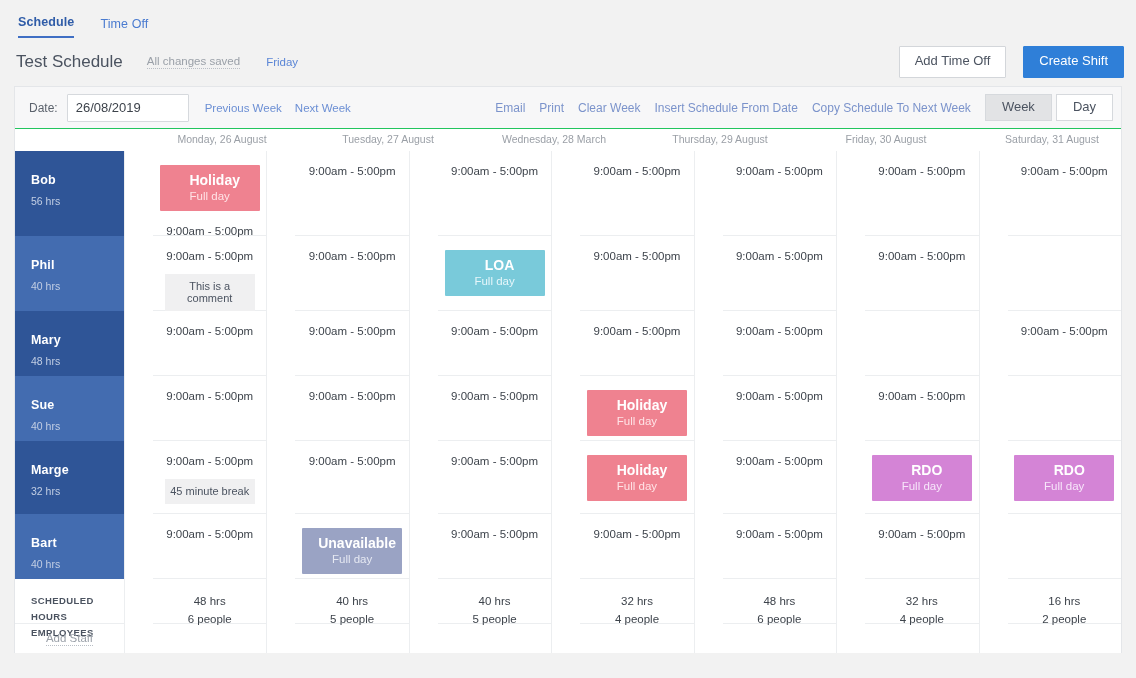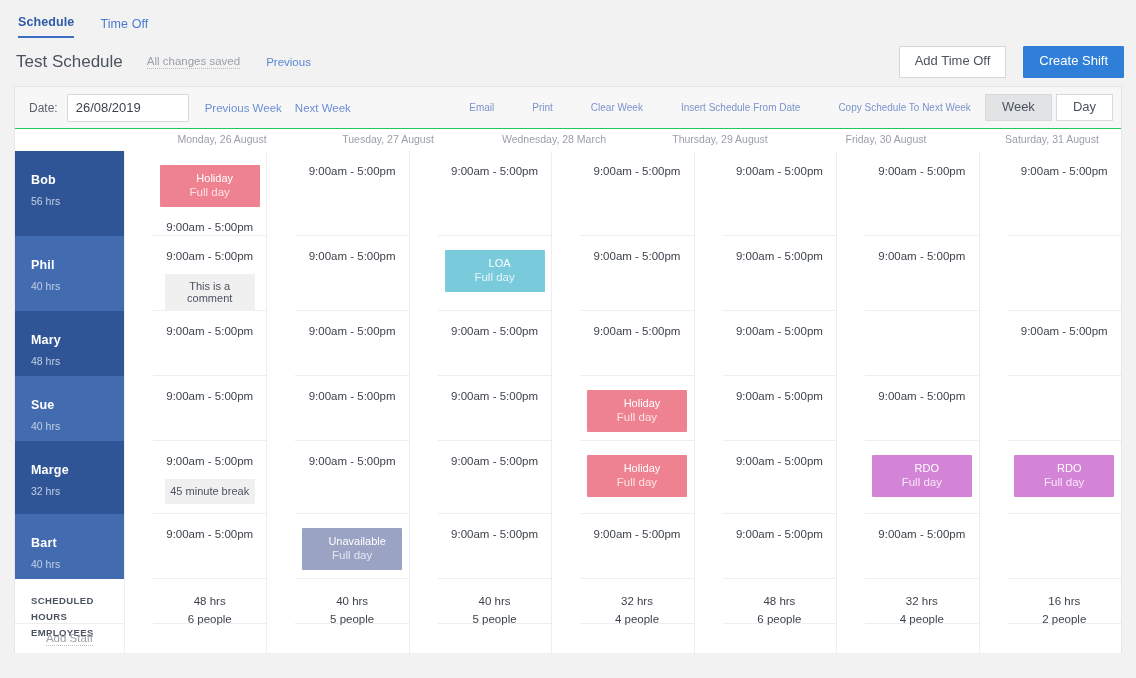--- a/index.html
+++ b/index.html
@@ -117,26 +117,25 @@
   }
   .wknav {
     font-size: 11.5px;
     color: #6c8fd4;
     margin-left: 16px;
     cursor: pointer;
   }
   .wknav + .wknav { margin-left: 13px; }
   .tool-links { display: flex; align-items: center; margin-left: auto; }
   .tool-link {
-    font-size: 10px;
+    font-size: 12px;
     color: #7b93cb;
     margin-right: 14px;
     cursor: pointer;
     white-space: nowrap;
-    margin-left: 24px;
   }
   .seg {
     font-size: 13px;
     border: 1px solid #d6d9dd;
     background: #fff;
     color: #4b5360;
     padding: 5px 16px 6px;
     cursor: pointer;
     line-height: 1.15;
   }
@@ -193,21 +192,21 @@
   
   .block {
     margin: 0 auto;
     width: 100px;
     padding: 7px 0 9px;
     text-align: center;
     color: #ffffff;
     cursor: pointer;
     border-radius: 1px;
   }
-  .block .b1 { font-size: 11px; font-weight: normal; padding-left: 10px; }
+  .block .b1 { font-size: 14px; font-weight: bold; padding-left: 10px; }
   .block .b2 { font-size: 11.5px; color: #ffe3e6; margin-top: 2px; }
   .block.loa .b2 { color: #e6f6fa; }
   .block.rdo .b2 { color: #f7e6fa; }
   .block.unav .b2 { color: #e5e8f2; }
   .block + .shift { margin-top: 14px; }
 
   
   .comment {
     margin: 12px auto 0;
     width: 90px;
@@ -263,21 +262,21 @@
 <body>
 
 <div class="tabbar" id="tabbar">
     <div class="tab active">Schedule</div>
     <div class="tab">Time Off</div>
   </div>
 
 <div class="titlerow">
   <span class="sched-title">Test Schedule</span>
   <span class="saved-note">All changes saved</span>
-  <span class="refresh-link">Previous</span>
+  <span class="refresh-link">Friday</span>
   <span class="spacer"></span>
   <button class="btn">Add Time Off</button>
   <button class="btn primary">Create Shift</button>
 </div>
 
 <div class="card">
 
   <div class="toolbar">
     <span class="date-label">Date:</span>
     <input class="date-input" type="text" value="26/08/2019" style="">

